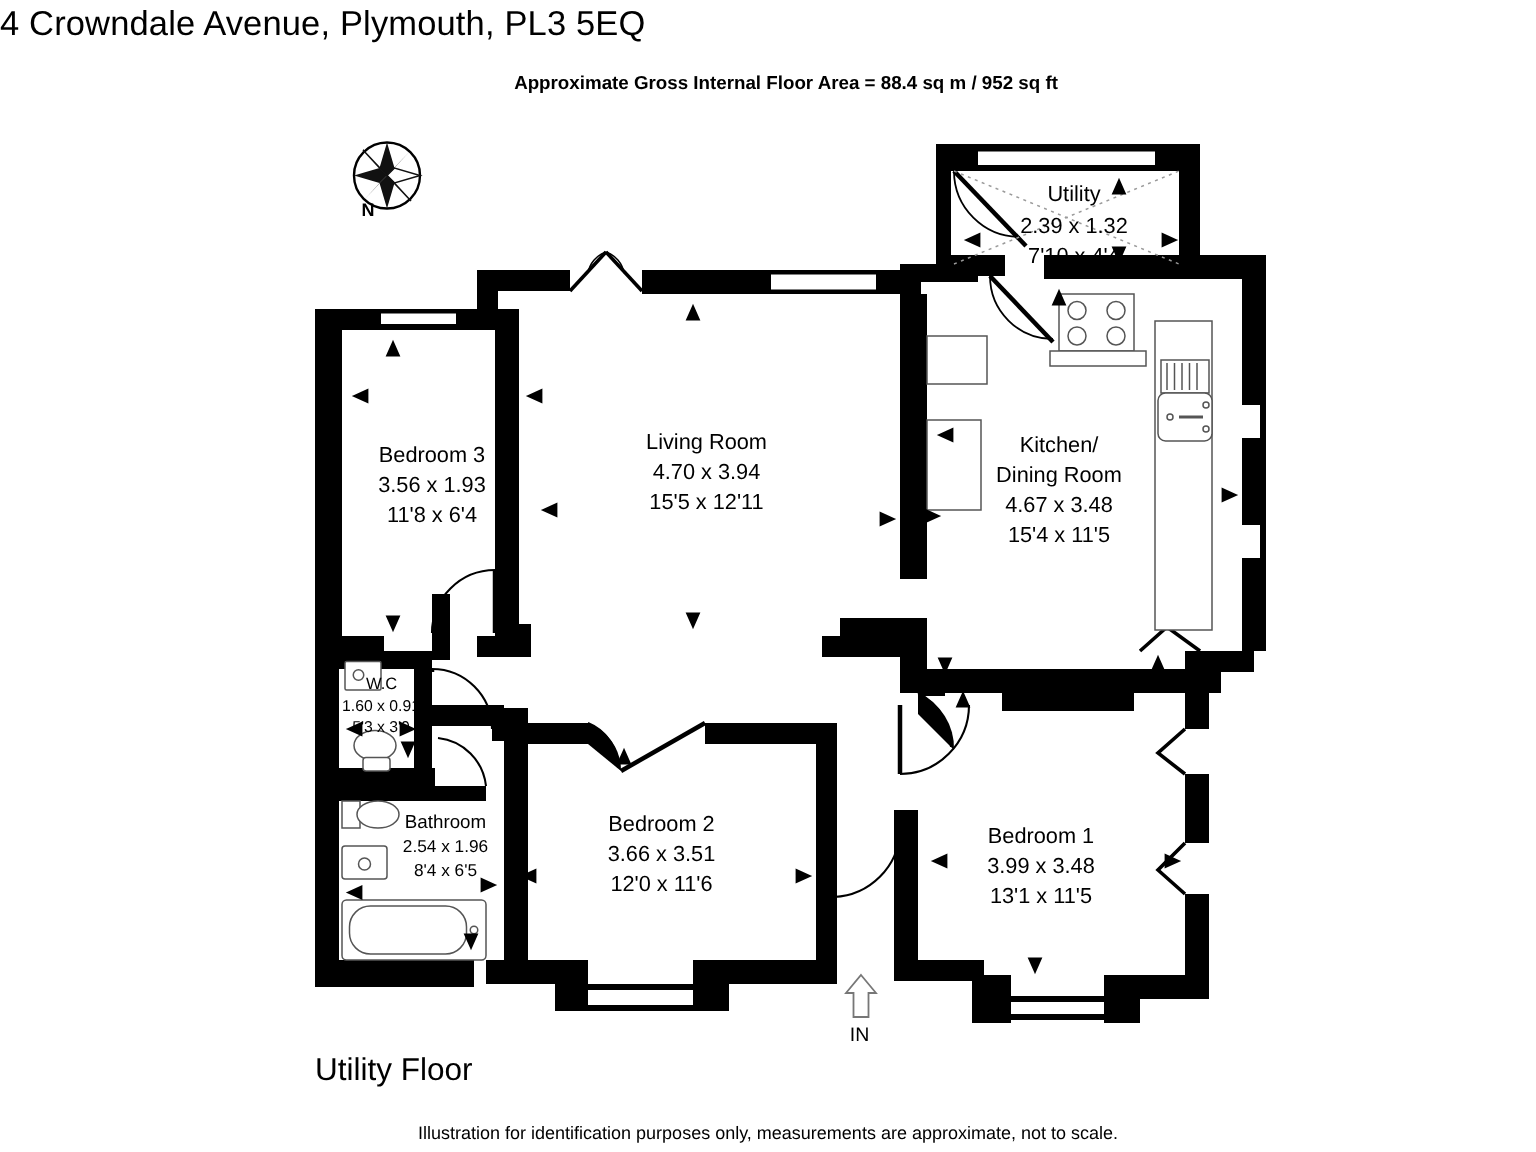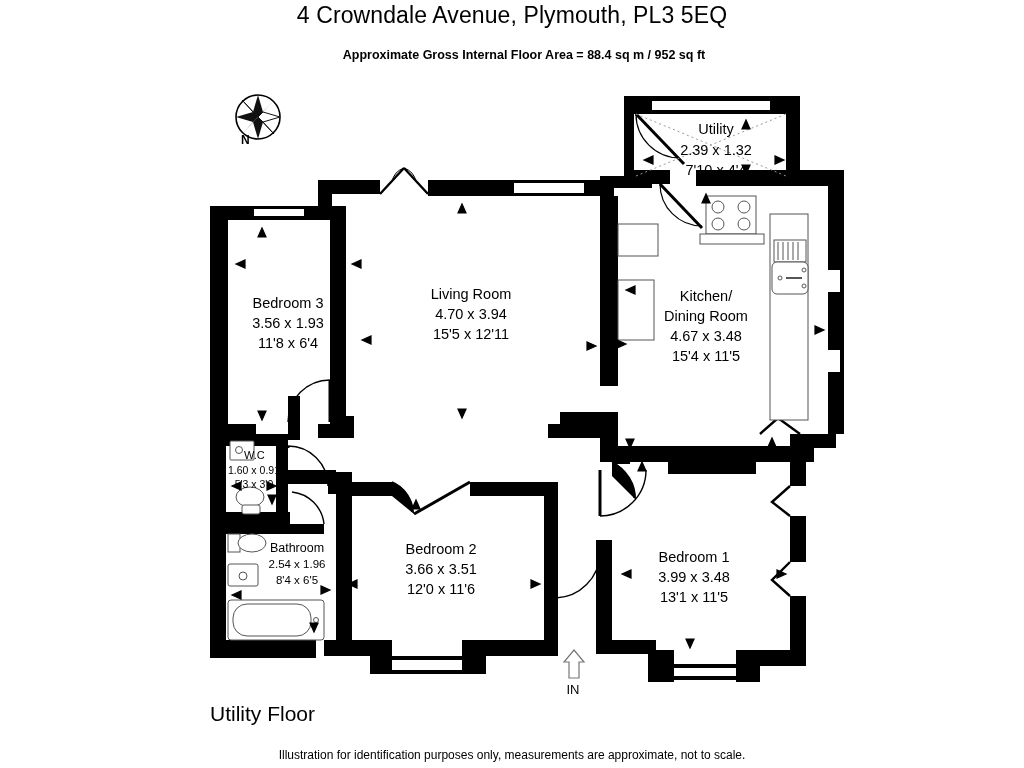--- a/index.html
+++ b/index.html
@@ -1,18 +1,18 @@
 <!DOCTYPE html>
 <html><head>
 <meta charset="utf-8">
 <style>
   html,body{margin:0;padding:0;background:#ffffff;}
   body{width:1024px;height:768px;font-family:"Liberation Sans",sans-serif;color:#000;overflow:hidden;}
   .page{position:relative;width:1024px;height:768px;}
-  .title{position:absolute;top:2px;left:0;width:1024px;text-align:center;font-size:23px;letter-spacing:.1px;}
+  .title{position:absolute;top:2px;left:0;width:1024px;font-size:23px;letter-spacing:.1px;}
   .subtitle{position:absolute;top:48px;left:0;width:1024px;text-align:center;font-size:12.5px;font-weight:bold;margin-left:12px;}
   .floorlabel{position:absolute;left:210px;top:702px;font-size:21px;}
   .footer{position:absolute;top:748px;left:0;width:1024px;text-align:center;font-size:12px;}
   .compass-n{position:absolute;left:241px;top:133px;font-size:12px;font-weight:bold;}
   .plan{position:absolute;left:0;top:0;}
   .roomlbl{font-size:14.5px;text-anchor:middle;font-family:"Liberation Sans",sans-serif;}
   .smalllbl{font-size:10.5px;text-anchor:middle;font-family:"Liberation Sans",sans-serif;}
   .wclbl{font-size:11px;font-family:"Liberation Sans",sans-serif;}
   .inlbl{font-size:13px;text-anchor:middle;font-family:"Liberation Sans",sans-serif;}
 </style>

